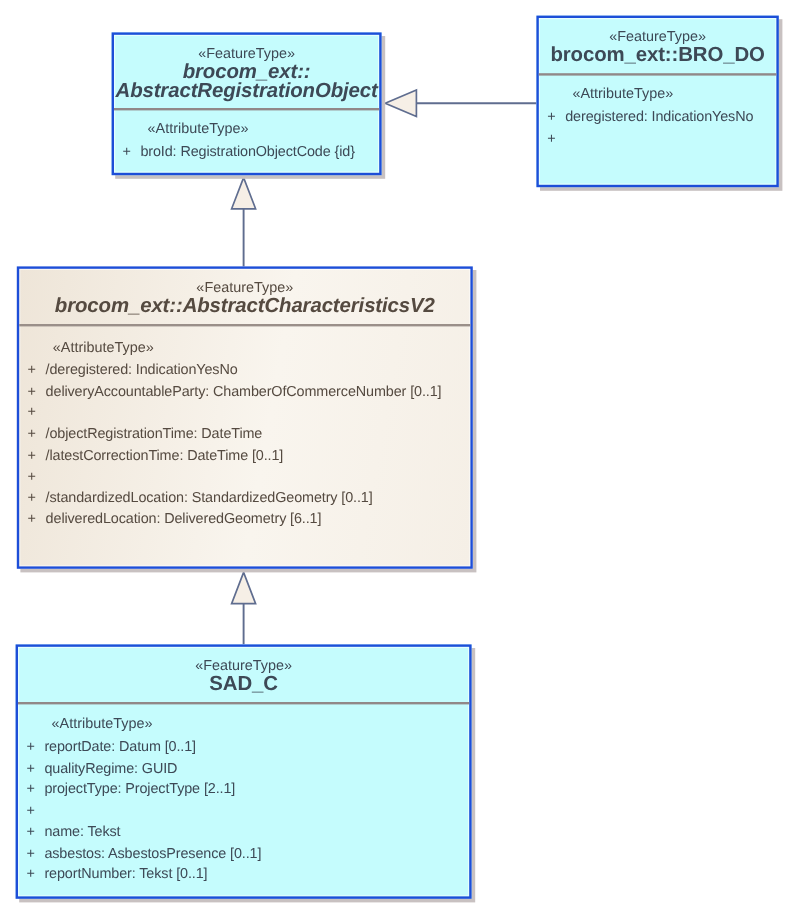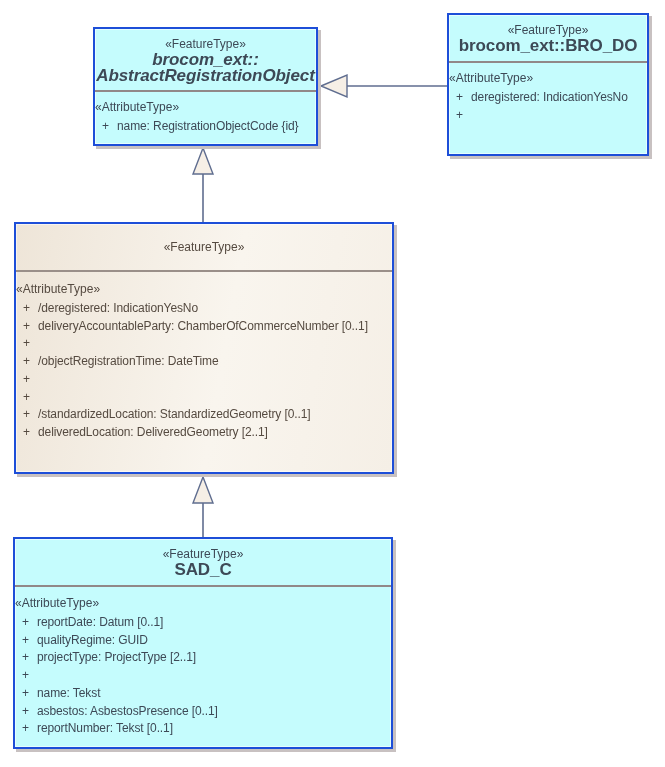--- a/index.html
+++ b/index.html
@@ -56,21 +56,21 @@
   }
   .abstract { font-style: italic; text-align: right; }
   .attrs {
     flex: 1 1 auto;
     padding-top: 7px;
     overflow: hidden;
   }
   .astereo {
     font-size: 12px;
     line-height: 17px;
-    padding-left: 0;
+    padding-left: 28px;
     margin-bottom: 2px;
   }
   .arow {
     display: flex;
     font-size: 12px;
     line-height: 17.7px;
     letter-spacing: -0.1px;
     white-space: nowrap;
   }
   .vis {
@@ -105,21 +105,21 @@
   <div class="uml-class fill-cyan" style="left:93px; top:27px; width:221px; height:115px;">
     <div class="hdr" style="height:61px;">
       <div class="stereo">«FeatureType»</div>
       <div class="cname abstract">brocom_ext::</div>
       <div class="cname abstract">AbstractRegistrationObject</div>
     </div>
     <div class="attrs">
       <div class="astereo">«AttributeType»</div>
       <div class="arow">
         <span class="vis">+</span>
-        <span>name: RegistrationObjectCode {id}</span>
+        <span>broId: RegistrationObjectCode {id}</span>
       </div>
     </div>
   </div>
 
   <div class="uml-class fill-cyan" style="left:447px; top:13px; width:198px; height:139px;">
     <div class="hdr" style="height:46px;">
       <div class="stereo">«FeatureType»</div>
       <div class="cname">brocom_ext::BRO_DO</div>
     </div>
     <div class="attrs">
@@ -130,51 +130,53 @@
       </div>
       <div class="arow">
         <span class="vis">+</span>
       </div>
     </div>
   </div>
 
   <div class="uml-class fill-beige" style="left:14px; top:222px; width:376px; height:248px;">
     <div class="hdr" style="height:46px; border-bottom-color:#9a8f89;">
       <div class="stereo">«FeatureType»</div>
+      <div class="cname abstract">brocom_ext::AbstractCharacteristicsV2</div>
     </div>
     <div class="attrs" style="padding-top:9px;">
       <div class="astereo">«AttributeType»</div>
       <div class="arow">
         <span class="vis">+</span>
         <span>/deregistered: IndicationYesNo</span>
       </div>
       <div class="arow">
         <span class="vis">+</span>
         <span>deliveryAccountableParty: ChamberOfCommerceNumber [0..1]</span>
       </div>
       <div class="arow">
         <span class="vis">+</span>
       </div>
       <div class="arow">
         <span class="vis">+</span>
         <span>/objectRegistrationTime: DateTime</span>
       </div>
       <div class="arow">
         <span class="vis">+</span>
+        <span>/latestCorrectionTime: DateTime [0..1]</span>
       </div>
       <div class="arow">
         <span class="vis">+</span>
       </div>
       <div class="arow">
         <span class="vis">+</span>
         <span>/standardizedLocation: StandardizedGeometry [0..1]</span>
       </div>
       <div class="arow">
         <span class="vis">+</span>
-        <span>deliveredLocation: DeliveredGeometry [2..1]</span>
+        <span>deliveredLocation: DeliveredGeometry [6..1]</span>
       </div>
     </div>
   </div>
 
   <div class="uml-class fill-cyan" style="left:13px; top:537px; width:376px; height:208px;">
     <div class="hdr" style="height:46px;">
       <div class="stereo">«FeatureType»</div>
       <div class="cname">SAD_C</div>
     </div>
     <div class="attrs" style="padding-top:8px;">

